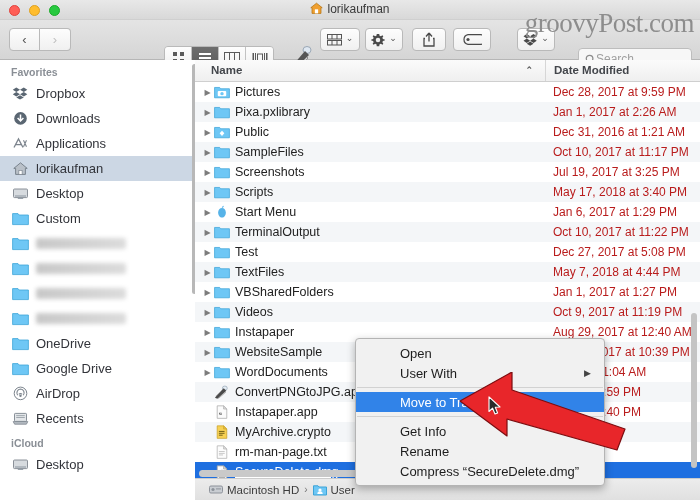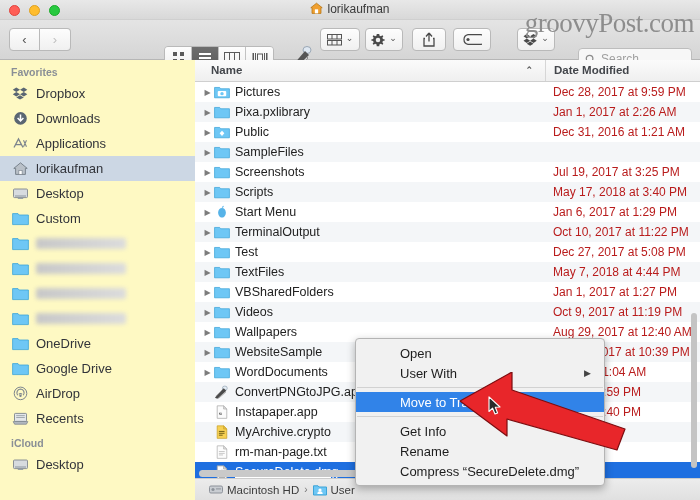--- a/index.html
+++ b/index.html
@@ -82,34 +82,34 @@
   #action-btn  { left: 365px; width: 38px; }
   #share-btn   { left: 412px; width: 34px; }
   #tag-btn     { left: 453px; width: 38px; }
   #dropbox-btn { left: 517px; width: 38px; }
 
   #search-box {
     position: absolute; left: 578px; top: 28px; width: 114px; height: 22px;
     background: #f7f7f7; border: 1px solid #bdbdbd; border-radius: 4px;
     display: flex; align-items: center; padding-left: 6px;
   }
-  #search-placeholder { font-size: 12px; color: #a0a0a0; margin-left: 5px; }
+  #search-placeholder { font-size: 12px; color: #a0a0a0; }
 
   
   #watermark {
     position: absolute; right: 6px; top: 8px;
     font-family: "Liberation Serif", serif;
     font-size: 27px; color: #8d8d8d; letter-spacing: -.5px;
     z-index: 30; pointer-events: none; white-space: nowrap;
   }
 
   
   #sidebar {
     position: absolute; left: 0; top: 60px; width: 204px; height: 440px;
-    background: #fef9c3; border-right: 1px solid #ec4899;
+    background: #ffffff; border-right: 6px solid #ec4899;
     overflow: hidden;
   }
   .sb-header {
     font-size: 10.5px; color: #8a8f96; font-weight: bold;
     padding: 6px 0 3px 11px;
   }
   .sb-item {
     display: flex; align-items: center; height: 25px; padding-left: 12px;
     font-size: 13px; color: #32343a;
   }
@@ -514,20 +514,21 @@
           <div class="rdate">Dec 31, 2016 at 1:21 AM</div>
         </div>
         <div class="row alt">
           <div class="rname">
             <span class="disclosure">▶</span>
             <span class="ficon"><svg viewBox="0 0 17 15">
                 <path d="M0.6 2.6 L6 2.6 L7.2 4 L16.4 4 L16.4 13.6 L0.6 13.6 Z" fill="#6ec7f5" stroke="#3da4d8" stroke-width="0.8"></path>
               </svg></span>
             <span class="fname">SampleFiles</span>
           </div>
+          <div class="rdate">Oct 10, 2017 at 11:17 PM</div>
         </div>
         <div class="row">
           <div class="rname">
             <span class="disclosure">▶</span>
             <span class="ficon"><svg viewBox="0 0 17 15">
                 <path d="M0.6 2.6 L6 2.6 L7.2 4 L16.4 4 L16.4 13.6 L0.6 13.6 Z" fill="#6ec7f5" stroke="#3da4d8" stroke-width="0.8"></path>
               </svg></span>
             <span class="fname">Screenshots</span>
           </div>
           <div class="rdate">Jul 19, 2017 at 3:25 PM</div>
@@ -602,21 +603,21 @@
             <span class="fname">Videos</span>
           </div>
           <div class="rdate">Oct 9, 2017 at 11:19 PM</div>
         </div>
         <div class="row">
           <div class="rname">
             <span class="disclosure">▶</span>
             <span class="ficon"><svg viewBox="0 0 17 15">
                 <path d="M0.6 2.6 L6 2.6 L7.2 4 L16.4 4 L16.4 13.6 L0.6 13.6 Z" fill="#6ec7f5" stroke="#3da4d8" stroke-width="0.8"></path>
               </svg></span>
-            <span class="fname">Wallpapers</span>
+            <span class="fname">Instapaper</span>
           </div>
           <div class="rdate">Aug 29, 2017 at 12:40 AM</div>
         </div>
         <div class="row alt">
           <div class="rname">
             <span class="disclosure">▶</span>
             <span class="ficon"><svg viewBox="0 0 17 15">
                 <path d="M0.6 2.6 L6 2.6 L7.2 4 L16.4 4 L16.4 13.6 L0.6 13.6 Z" fill="#6ec7f5" stroke="#3da4d8" stroke-width="0.8"></path>
               </svg></span>
             <span class="fname">WebsiteSample</span>

